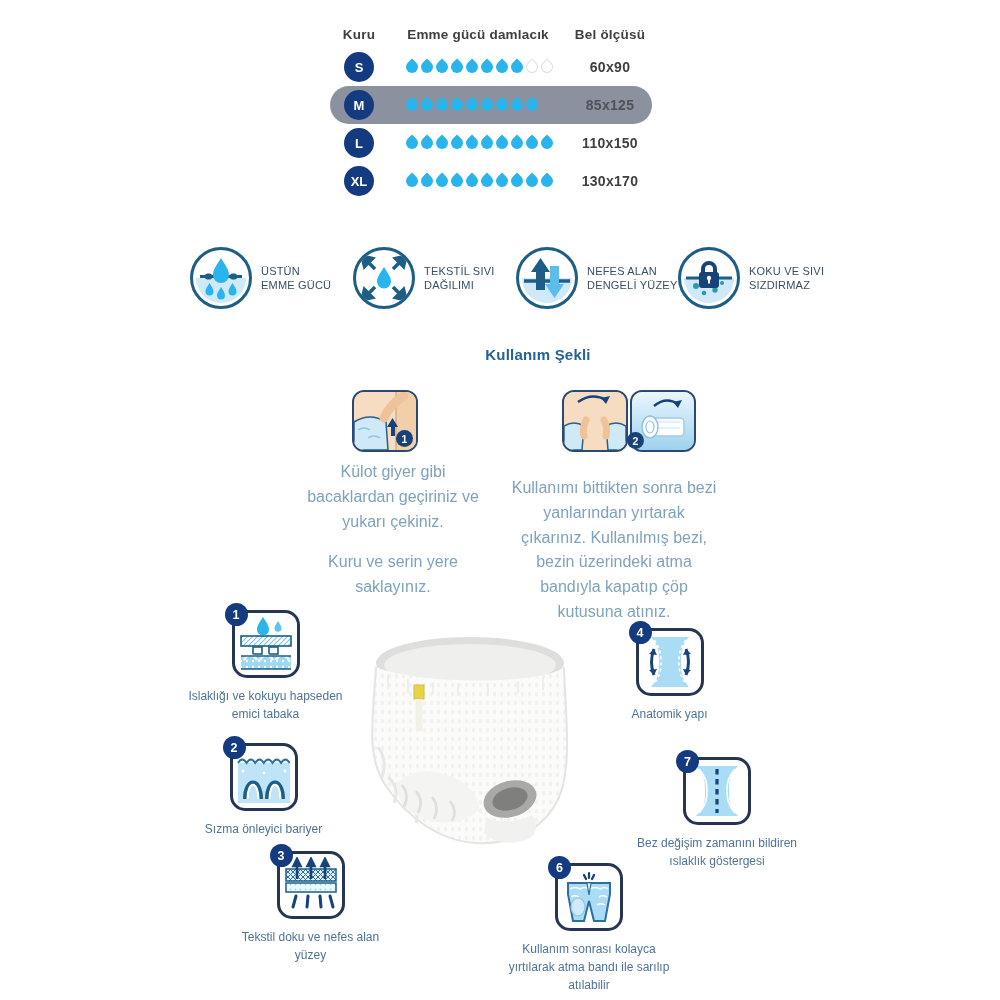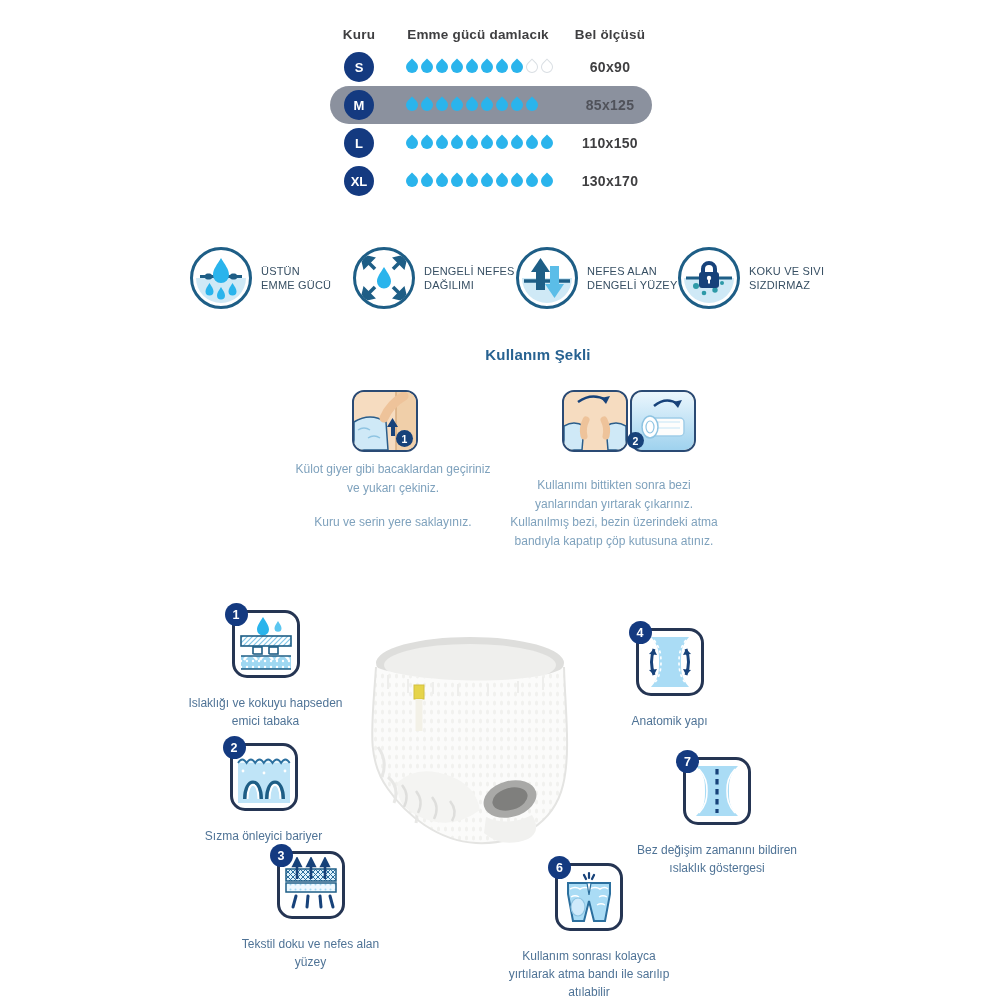--- a/index.html
+++ b/index.html
@@ -40,34 +40,34 @@
   .ill-panel{width:66px;height:62px;border:2.5px solid #2a4a74;border-radius:12px;background:#f6dcc0;
     overflow:hidden;position:relative;box-sizing:border-box;}
   .ill-panel svg{display:block;}
   .step-badge{position:absolute;width:17px;height:17px;border-radius:50%;background:#17427a;color:#fff;
     font-weight:bold;font-size:10.5px;display:flex;align-items:center;justify-content:center;z-index:3;}
   #ill1 .step-badge{right:3px;bottom:3px;}
   #ill2 .step-badge{left:65px;bottom:3px;}
   .step-text{position:absolute;}
   #step-text-1{left:295px;top:460px;width:196px;}
   #step-text-2{left:510px;top:476px;width:208px;}
-  .step-text p{font-size:12px;color:#7fa2bd;line-height:1.55;text-align:center;margin:0 0 16px;}
+  .step-text p{font-size:16px;color:#7fa2bd;line-height:1.55;text-align:center;margin:0 0 16px;}
   
   .pf-item{position:absolute;display:flex;flex-direction:column;align-items:center;}
   #pf1{left:188px;top:610px;width:155px;}
   #pf2{left:186px;top:743px;width:155px;}
   #pf3{left:228px;top:851px;width:165px;}
   #pf4{left:592px;top:628px;width:155px;}
   #pf7{left:632px;top:757px;width:170px;}
   #pf6{left:504px;top:863px;width:170px;}
   .pf-icon{position:relative;width:62px;height:62px;border:3px solid #253553;border-radius:15px;background:#fff;box-sizing:content-box;}
   .pf-icon svg{display:block;margin:3px;}
   .pf-badge{position:absolute;top:-10px;left:-10px;width:23px;height:23px;border-radius:50%;background:#143a80;
     color:#fff;font-weight:bold;font-size:12.5px;display:flex;align-items:center;justify-content:center;z-index:2;}
-  .pf-label{margin-top:16px;font-size:12px;color:#4f7396;text-align:center;line-height:1.5;}
+  .pf-label{margin-top:9px;font-size:12px;color:#4f7396;text-align:center;line-height:1.5;}
   
   .product{position:absolute;left:358px;top:627px;}
 </style>
 </head>
 <body>
 
 <div class="size-table">
   <div class="st-header">
     <span>Kuru</span>
     <span>Emme gücü damlacık</span>
@@ -170,21 +170,21 @@
         <line x1="37" y1="19" x2="44" y2="12"></line>
           <polygon points="50,6 47.5,16.5 39.5,8.5"></polygon>
         <line x1="19" y1="37" x2="12" y2="44"></line>
           <polygon points="6,50 8.5,39.5 16.5,47.5"></polygon>
         <line x1="37" y1="37" x2="44" y2="44"></line>
           <polygon points="50,50 39.5,47.5 47.5,39.5"></polygon>
       </g>
     </svg>
   </div>
   <div class="benefit-label">
-    <span>DENGELİ NEFES</span>
+    <span>TEKSTİL SIVI</span>
     <span>DAĞILIMI</span>
   </div>
 </div>
 
 <div class="benefit" id="b3">
   <div class="benefit-circle">
     <svg width="56" height="56" viewBox="0 0 56 56">
       <path d="M3 28 a25 25 0 0 0 50 0 z" fill="#cfe9f6"></path>
       <line x1="5" y1="31" x2="51" y2="31" stroke="#1e5e86" stroke-width="3.5"></line>
       <rect x="17" y="20" width="9" height="20" fill="#1e5e86"></rect>

